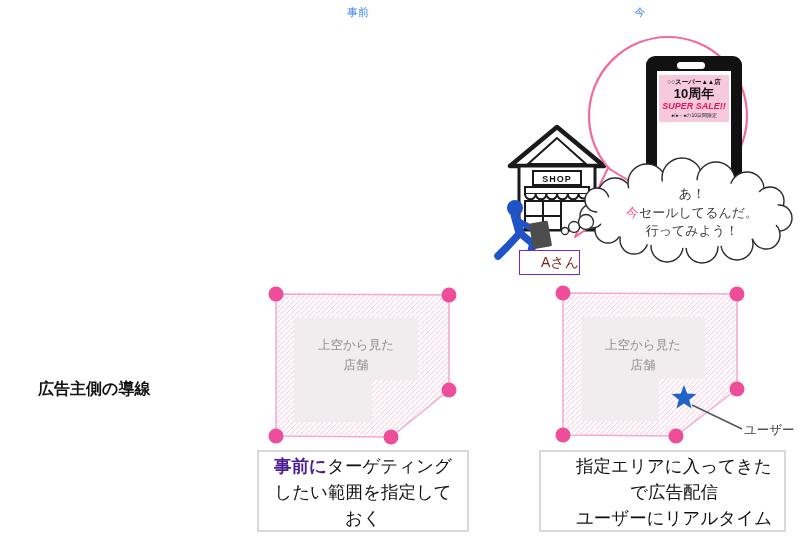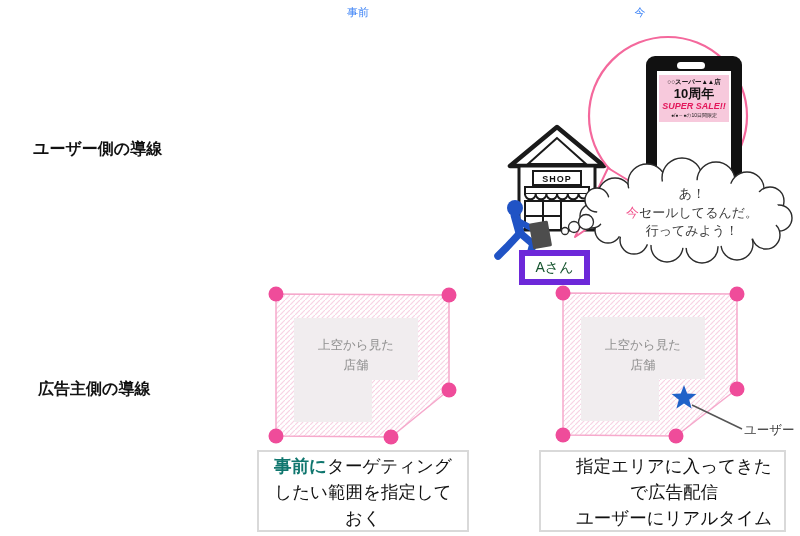--- a/index.html
+++ b/index.html
@@ -14,38 +14,37 @@
   .phone-screen{left:11px;top:15px;width:74px;height:113px;background:#fff;}
   .phone-ad{left:2px;top:4px;width:70px;background:#f7c9dc;text-align:center;padding:3px 0 3px 0;}
   .ad-store{font-size:6.5px;font-weight:bold;color:#111;line-height:8px;}
   .ad-headline{font-size:13px;font-weight:800;color:#111;line-height:15px;}
   .ad-sale{font-size:9px;font-weight:800;color:#e3175b;line-height:11px;font-style:italic;}
   .ad-note{font-size:5px;color:#222;line-height:7px;}
   
   .cloud-text{left:598px;top:185px;width:188px;text-align:center;font-size:13px;line-height:18.5px;color:#3a3a3a;z-index:5;}
   .hl-pink{color:#f2568f;}
   
-  .person-tag{left:519px;top:250px;width:59px;height:23px;border:6px solid #6d28d9;background:#fff;
-              font-size:14px;line-height:23px;text-align:center;color:#14532d;z-index:6;}
+  .person-tag{left:519px;top:250px;width:59px;height:23px;border:1px solid #6d28d9;background:#fff;
+              font-size:14px;line-height:23px;text-align:right;color:#7f1d1d;z-index:6;}
   
   .caption{background:#fff;border:2px solid #d9d9d9;text-align:center;font-size:17.5px;line-height:26px;color:#111;z-index:2;}
   .caption-before{left:257px;top:450px;width:208px;height:77px;padding-top:1px;}
   .caption-now{left:539px;top:450px;width:220px;height:77px;padding-top:1px;padding-left:23px;}
-  .hl-pink-bold{color:#0f766e;font-weight:bold;}
+  .hl-pink-bold{color:#4c1d95;font-weight:bold;}
   .z1{z-index:1}.z2{z-index:2}.z4{z-index:4}.z5{z-index:5}
 </style>
 </head>
 <body>
 
 <div id="canvas">
 
   <div class="abs col-header" style="left:328px;top:5px;width:60px;">事前</div>
   <div class="abs col-header" style="left:615px;top:5px;width:50px;">今</div>
 
-  <div class="abs row-label" style="left:33px;top:139px;">ユーザー側の導線</div>
   <div class="abs row-label" style="left:38px;top:379px;">広告主側の導線</div>
 
   <svg class="abs z1" style="left:506px;top:124px;" width="102" height="114" viewBox="0 0 102 114">
     <polygon points="51,3 4,42 98,42" fill="#fff" stroke="#1a1a1a" stroke-width="4.5" stroke-linejoin="round"></polygon>
     <polygon points="51,14 22,40 80,40" fill="#fff" stroke="#1a1a1a" stroke-width="2"></polygon>
     <rect x="13" y="42" width="76" height="64" fill="#fff" stroke="#1a1a1a" stroke-width="3"></rect>
     <rect x="27" y="47" width="48" height="14" fill="#fff" stroke="#1a1a1a" stroke-width="2"></rect>
     <text x="51" y="58" font-size="9" font-weight="bold" text-anchor="middle" letter-spacing="1" fill="#111">SHOP</text>
     <rect x="19" y="63" width="64" height="7" fill="#fff" stroke="#1a1a1a" stroke-width="2"></rect>
     <path d="M19,70 a5.3,5.3 0 0 0 10.7,0 a5.3,5.3 0 0 0 10.7,0 a5.3,5.3 0 0 0 10.7,0 a5.3,5.3 0 0 0 10.7,0 a5.3,5.3 0 0 0 10.7,0 a5.3,5.3 0 0 0 10.5,0" fill="#fff" stroke="#1a1a1a" stroke-width="2"></path>

